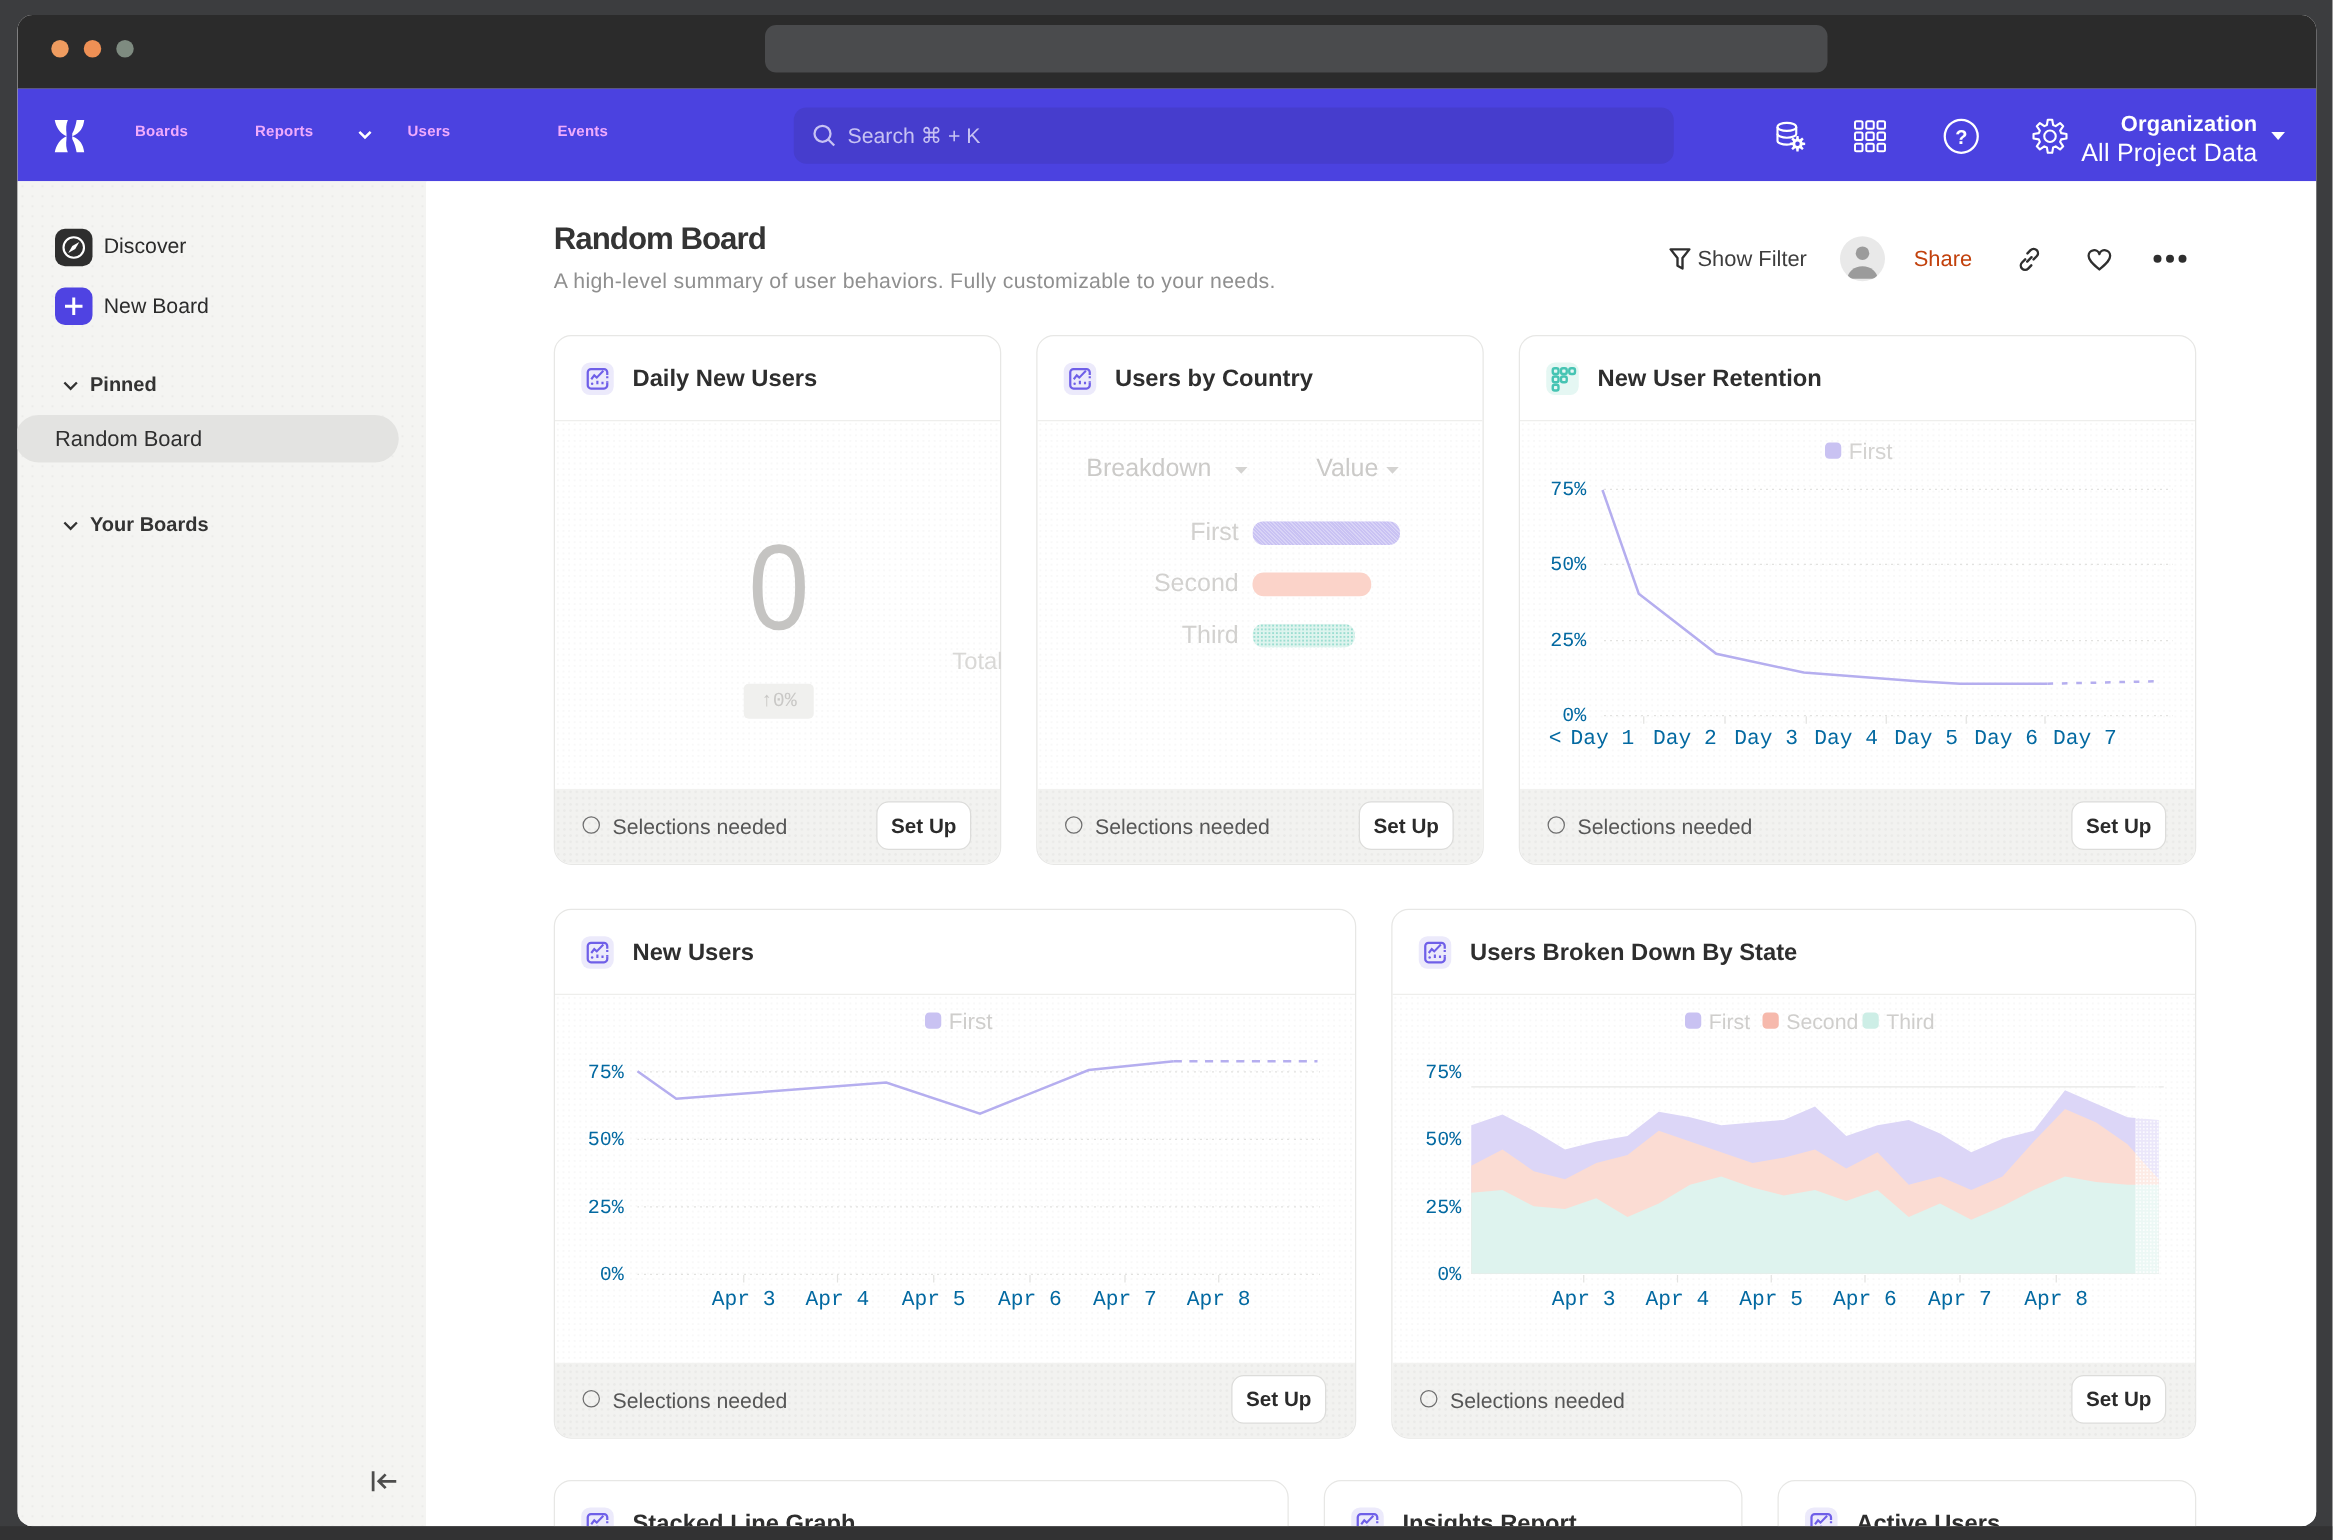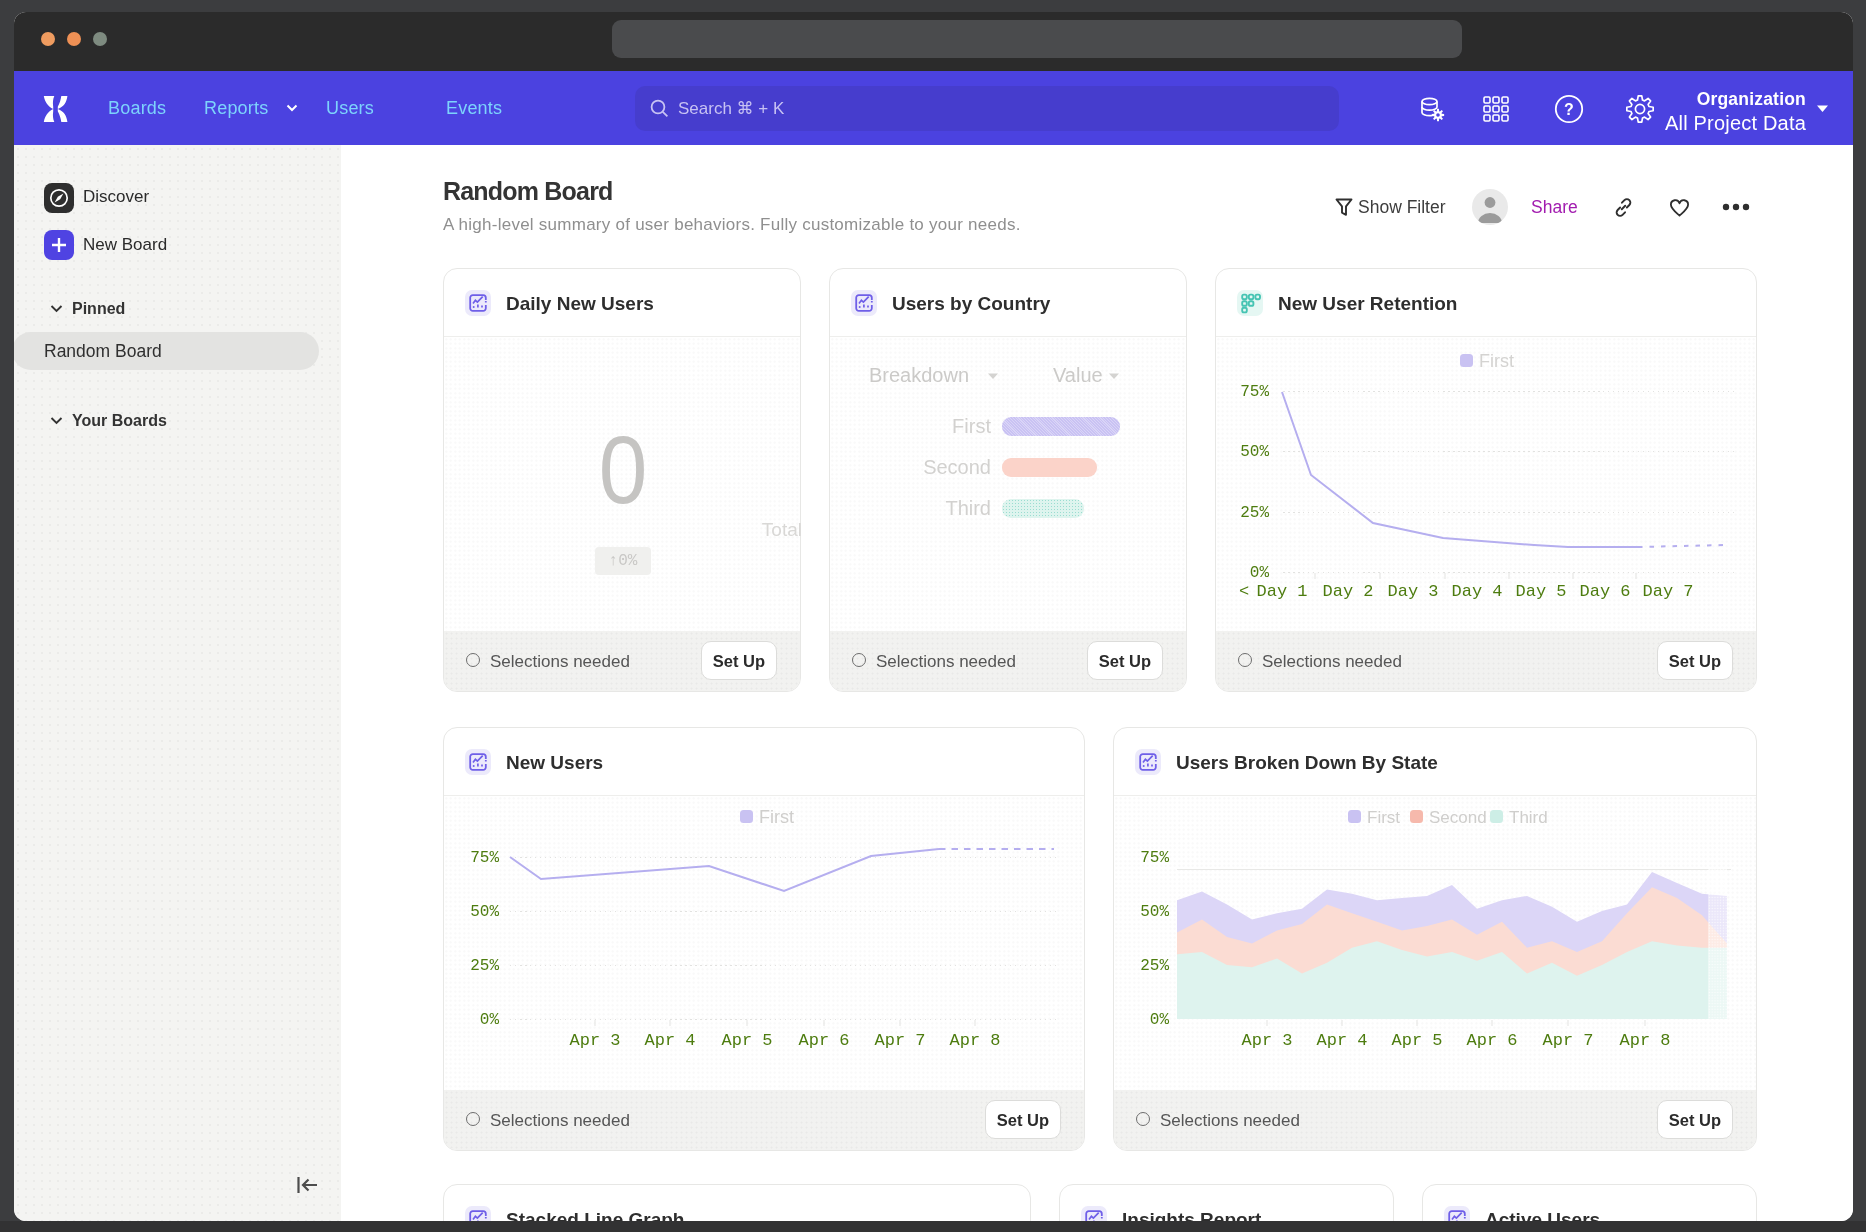--- a/index.html
+++ b/index.html
@@ -5,21 +5,21 @@
 * { margin:0; padding:0; box-sizing:border-box; }
 html,body { width:1866px; height:1232px; overflow:hidden; }
 body { background:#3c3d3f; font-family:"Liberation Sans", sans-serif; position:relative; }
 .abs { position:absolute; }
 .win { position:absolute; left:14px; top:12px; width:1839px; height:1209px; background:#fff; border-radius:12px; overflow:hidden; }
 .bottombar { position:absolute; left:0; top:1221px; width:1866px; height:11px; background:#323233; }
 .titlebar { position:absolute; left:0; top:0; width:1839px; height:59px; background:#2b2b2b; }
 .dot { position:absolute; width:14px; height:14px; border-radius:50%; top:20px; }
 .urlbar { position:absolute; left:598px; top:8px; width:850px; height:38px; border-radius:9px; background:#4a4b4d; }
 .nav { position:absolute; left:0; top:59px; width:1839px; height:74px; background:#4b42e0; }
-.navlink { position:absolute; top:27px; color:#7dd3fc; font-size:18px; font-weight:400; letter-spacing:0.2px; }
+.navlink { position:absolute; top:27px; color:#f0abfc; font-size:12px; font-weight:700; letter-spacing:0.2px; }
 .search { position:absolute; left:621px; top:15px; width:704px; height:45px; background:#463dcd; border-radius:10px; }
 .search span { position:absolute; left:43px; top:12px; font-size:17px; color:#c7c2f3; }
 .side { position:absolute; left:0; top:133px; width:327px; height:1079px; background:#f4f4f2;
   background-image:radial-gradient(circle, rgba(0,0,0,0.035) 1px, transparent 1.2px); background-size:8px 8px; }
 .sideitem { position:absolute; left:30px; width:30px; height:30px; border-radius:8px; }
 .sidetext { position:absolute; left:69px; color:#2b2b2b; font-size:17px; font-weight:500; }
 .secttext { position:absolute; left:58px; color:#333; font-size:16px; font-weight:600; }
 .pill { position:absolute; left:-2px; top:187px; width:307px; height:38px; background:#e3e3e1; border-radius:19px; }
 .main { position:absolute; left:327px; top:133px; width:1512px; height:1079px; background:#fff; }
 .card { position:absolute; background:#fff; border:1px solid #e7e7e5; border-radius:14px; }
@@ -28,21 +28,21 @@
 .chead { position:absolute; left:0; top:0; right:0; height:68px; border-bottom:1px solid #eeeeec; }
 .cicon { position:absolute; left:21px; top:21px; width:26px; height:26px; border-radius:7px; background:#eceafb; }
 .ctitle { position:absolute; left:62px; top:24px; font-size:19px; font-weight:700; color:#2e2e2e; }
 .cfoot { position:absolute; left:0; bottom:0; right:0; height:60px; background:#f2f2f0; border-radius:0 0 13px 13px;
   background-image:radial-gradient(circle, rgba(0,0,0,0.035) 0.9px, transparent 1.1px); background-size:5px 5px; }
 .cfoot .circ { position:absolute; left:22px; top:22px; width:14px; height:14px; border:1.5px solid #6e6e6e; border-radius:50%; }
 .cfoot .ftext { position:absolute; left:46px; top:21px; font-size:17px; color:#565656; }
 .setup { position:absolute; right:23px; top:10px; width:76px; height:39px; background:#fff; border:1px solid #dcdcda; border-radius:10px;
   font-size:16.5px; font-weight:600; color:#2b2b2b; text-align:center; line-height:38px; }
 .mono { font-family:"Liberation Mono", monospace; }
-.glabel { position:absolute; color:#4d7c0f; }
+.glabel { position:absolute; color:#0369a1; }
 .dotline { position:absolute; height:1px; background-image:repeating-linear-gradient(90deg,#e2e2e0 0 1.5px, transparent 1.5px 5px); }
 </style>
 </head>
 <body>
 <div class="win">
   <div class="titlebar">
     <div class="dot" style="left:27px; background:#ef9c60;"></div>
     <div class="dot" style="left:53px; background:#ee9055;"></div>
     <div class="dot" style="left:79px; background:#7e8b80;"></div>
     <div class="urlbar"></div>
@@ -140,21 +140,21 @@
     <svg class="abs" style="left:993px; top:52px;" width="20" height="21" viewBox="0 0 20 21">
         <path d="M2.5,2.5 H17.5 L12,9.4 V17.8 L8,15.6 V9.4 Z" stroke="#2f2f2f" stroke-width="1.9" fill="none" stroke-linejoin="round"></path>
       </svg>
     <div class="abs" style="left:1017px; top:52px; font-size:17.5px; font-weight:500; color:#3d3d3d;">Show Filter</div>
     <div class="abs" style="left:1131px; top:44px; width:36px; height:36px; border-radius:50%; background:#e9e9e9; overflow:hidden;">
       <svg width="36" height="36" viewBox="0 0 36 36">
           <circle cx="18" cy="13.5" r="5.4" fill="#9b9b9b"></circle>
           <path d="M6,34 a12,10 0 0 1 24,0 Z" fill="#9b9b9b"></path>
         </svg>
     </div>
-    <div class="abs" style="left:1190px; top:52px; font-size:17.5px; font-weight:500; color:#a21caf;">Share</div>
+    <div class="abs" style="left:1190px; top:52px; font-size:17.5px; font-weight:500; color:#c2410c;">Share</div>
     <svg class="abs" style="left:1271px; top:51px;" width="23" height="23" viewBox="0 0 24 24">
         <path d="M10.2,13.8 L13.8,10.2 M8.5,12 l-2.6,2.6 a3.6,3.6 0 0 0 5.1,5.1 L13.6,17 M15.5,12 l2.6,-2.6 a3.6,3.6 0 0 0 -5.1,-5.1 L10.4,7" stroke="#2f2f2f" stroke-width="2" fill="none" stroke-linecap="round"></path>
       </svg>
     <svg class="abs" style="left:1327px; top:52px;" width="23" height="21" viewBox="0 0 24 22">
         <path d="M12,19.5 C7,15 3,12 3,8.1 a4.6,4.6 0 0 1 9,-1.5 a4.6,4.6 0 0 1 9,1.5 C21,12 17,15 12,19.5 Z" stroke="#2f2f2f" stroke-width="1.9" fill="none" stroke-linejoin="round"></path>
       </svg>
     <svg class="abs" style="left:1381px; top:58px;" width="28" height="8" viewBox="0 0 28 8">
         <circle cx="4" cy="4" r="3.2" fill="#2f2f2f"></circle>
         <circle cx="14" cy="4" r="3.2" fill="#2f2f2f"></circle>
         <circle cx="24" cy="4" r="3.2" fill="#2f2f2f"></circle>

